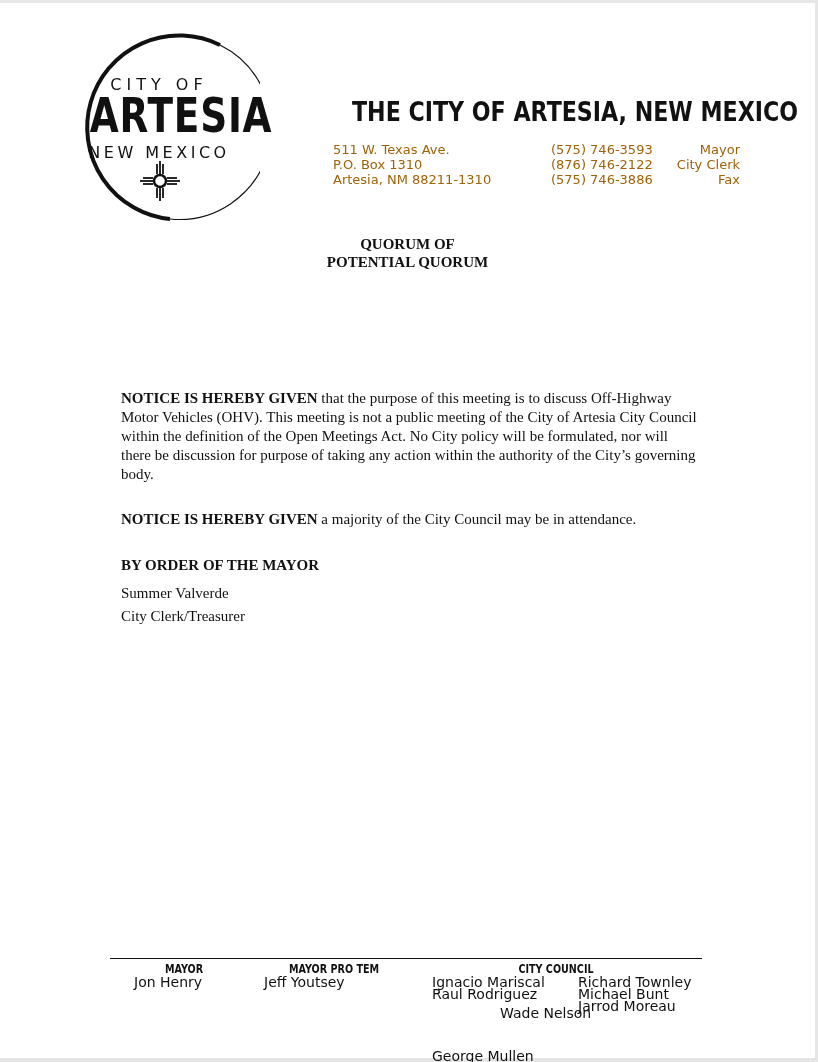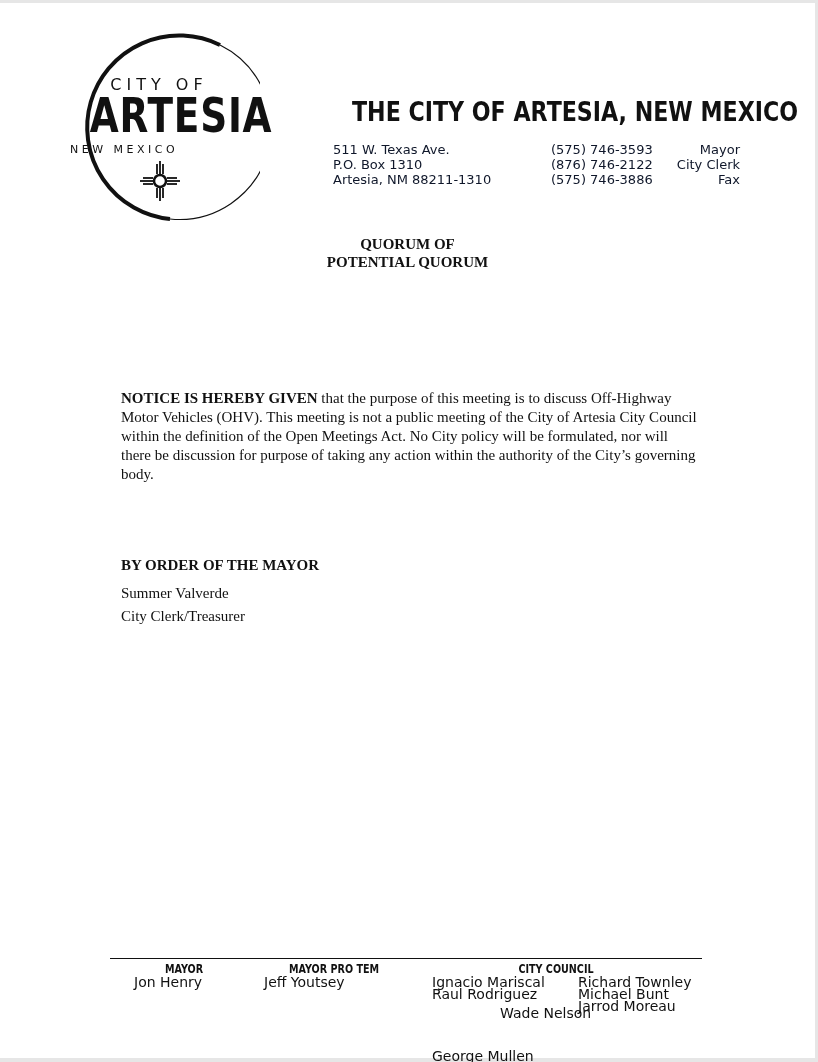--- a/index.html
+++ b/index.html
@@ -33,35 +33,36 @@
   .logo-artesia {
     position: absolute; left: 0; width: 180px; top: 56px;
     text-align: center;
     font-family: "DejaVu Sans", sans-serif;
     font-weight: bold; font-size: 48px; color: #111;
     transform: scaleX(0.78); transform-origin: center;
     letter-spacing: 1px;
   }
   .logo-nm {
     position: absolute; left: 0; width: 178px; top: 112px;
+    text-align: center;
     font-family: "DejaVu Sans", sans-serif;
-    font-size: 11px; letter-spacing: 3.5px; color: #111;
+    font-size: 16px; letter-spacing: 3.5px; color: #111;
   }
   
   .header-title {
     position: absolute; left: 352px; top: 93px;
     font-family: "DejaVu Sans", sans-serif;
     font-weight: bold; font-size: 27px; color: #111;
     transform: scaleX(0.82); transform-origin: left center;
     white-space: nowrap;
   }
   .addr-col, .phone-col, .role-col {
     position: absolute; top: 139px;
     font-family: "DejaVu Sans", sans-serif;
-    font-size: 13px; line-height: 15px; color: #0f172a;
+    font-size: 13px; line-height: 15px; color: #a16207;
   }
   .addr-col { left: 333px; }
   .phone-col { left: 551px; }
   .role-col { left: 660px; width: 80px; text-align: right; }
   .addr-col div, .phone-col div, .role-col div { white-space: nowrap; }
 
   
   .notice-title {
     position: absolute; left: 0; width: 815px; top: 232px;
     text-align: center; font-weight: bold; font-size: 15px; line-height: 18px;
@@ -145,20 +146,23 @@
   <div class="notice-title">
     <div>QUORUM OF</div>
     <div>POTENTIAL QUORUM</div>
   </div>
 
 
   <div class="para p2">
     <b>NOTICE IS HEREBY GIVEN</b><span> that the purpose of this meeting is to discuss Off-Highway Motor Vehicles (OHV). This meeting is not a public meeting of the City of Artesia City Council within the definition of the Open Meetings Act.  No City policy will be formulated, nor will there be discussion for purpose of taking any action within the authority of the City’s governing body.</span>
   </div>
 
+  <div class="para p3">
+    <b>NOTICE IS HEREBY GIVEN</b><span> a majority of the City Council may be in attendance.</span>
+  </div>
 
   <div class="para p4">BY ORDER OF THE MAYOR</div>
 
   <div class="sig">
     <div>Summer Valverde</div>
     <div>City Clerk/Treasurer</div>
   </div>
 
   <div class="footer-rule"></div>
 

